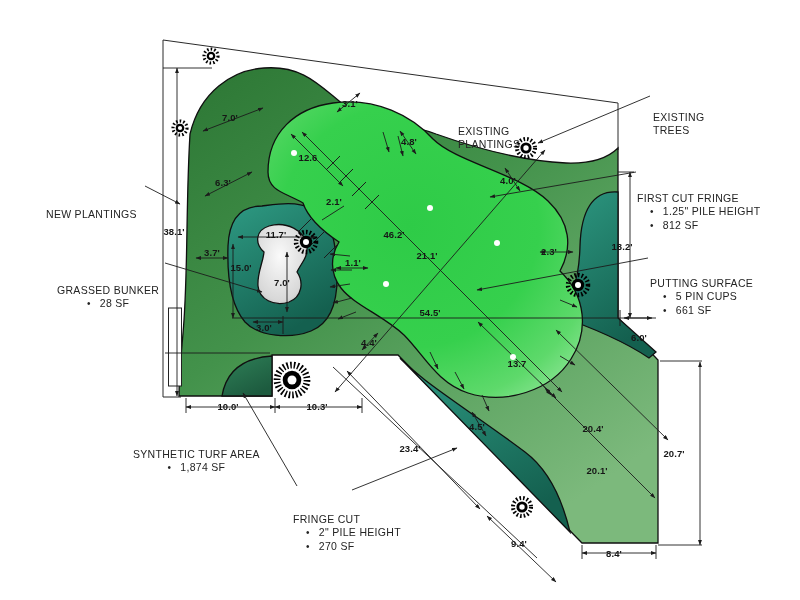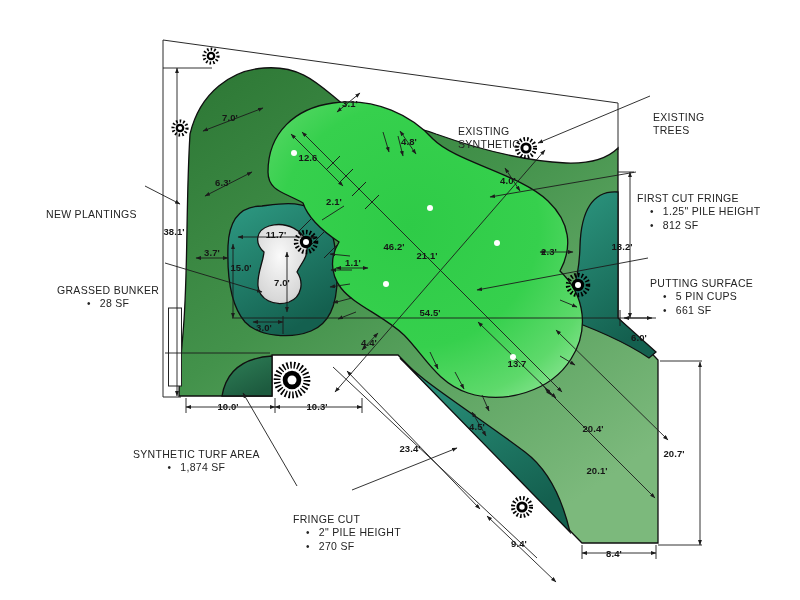--- a/index.html
+++ b/index.html
@@ -211,21 +211,21 @@
   <div id="labels-layer">
       <span class="dim" style="left: 230px; top: 117px;">7.0'</span>
       <span class="dim" style="left: 350px; top: 103px;">3.1'</span>
       <span class="dim" style="left: 308px; top: 157px;">12.6</span>
       <span class="dim" style="left: 409px; top: 141px;">4.8'</span>
       <span class="dim" style="left: 508px; top: 180px;">4.0'</span>
       <span class="dim" style="left: 223px; top: 182px;">6.3'</span>
       <span class="dim" style="left: 334px; top: 201px;">2.1'</span>
       <span class="dim" style="left: 174px; top: 231px;">38.1'</span>
       <span class="dim" style="left: 276px; top: 234px;">11.7'</span>
-      <span class="dim" style="left: 394px; top: 246px;">46.2'</span>
+      <span class="dim" style="left: 394px; top: 234px;">46.2'</span>
       <span class="dim" style="left: 427px; top: 255px;">21.1'</span>
       <span class="dim" style="left: 549px; top: 251px;">2.3'</span>
       <span class="dim" style="left: 622px; top: 246px;">18.2'</span>
       <span class="dim" style="left: 212px; top: 252px;">3.7'</span>
       <span class="dim" style="left: 241px; top: 267px;">15.0'</span>
       <span class="dim" style="left: 282px; top: 282px;">7.0'</span>
       <span class="dim" style="left: 353px; top: 262px; text-align: center;">1.1'</span>
       <span class="dim" style="left: 430px; top: 312px;">54.5'</span>
       <span class="dim" style="left: 264px; top: 327px;">3.0'</span>
       <span class="dim" style="left: 639px; top: 337px;">6.0'</span>
@@ -235,21 +235,21 @@
       <span class="dim" style="left: 317px; top: 406px;">10.3'</span>
       <span class="dim" style="left: 410px; top: 448px;">23.4'</span>
       <span class="dim" style="left: 477px; top: 426px;">4.5'</span>
       <span class="dim" style="left: 593px; top: 428px;">20.4'</span>
       <span class="dim" style="left: 674px; top: 453px;">20.7'</span>
       <span class="dim" style="left: 597px; top: 470px;">20.1'</span>
       <span class="dim" style="left: 519px; top: 543px;">9.4'</span>
       <span class="dim" style="left: 614px; top: 553px;">8.4'</span>
       <div class="callout" style="left: 458px; top: 97px;">
         <span class="t-row">EXISTING</span>
-        <span class="t-row">SYNTHETIC</span>
+        <span class="t-row">PLANTINGS</span>
       </div>
       <div class="callout" style="left: 653px; top: 83px;">
         <span class="t-row">EXISTING</span>
         <span class="t-row">TREES</span>
       </div>
       <div class="callout" style="left: 637px; top: 164px;">
         <span class="t-row">FIRST CUT FRINGE</span>
         <div class="b-row">
           <span class="bullet">•</span>
           <span>1.25" PILE HEIGHT</span>

